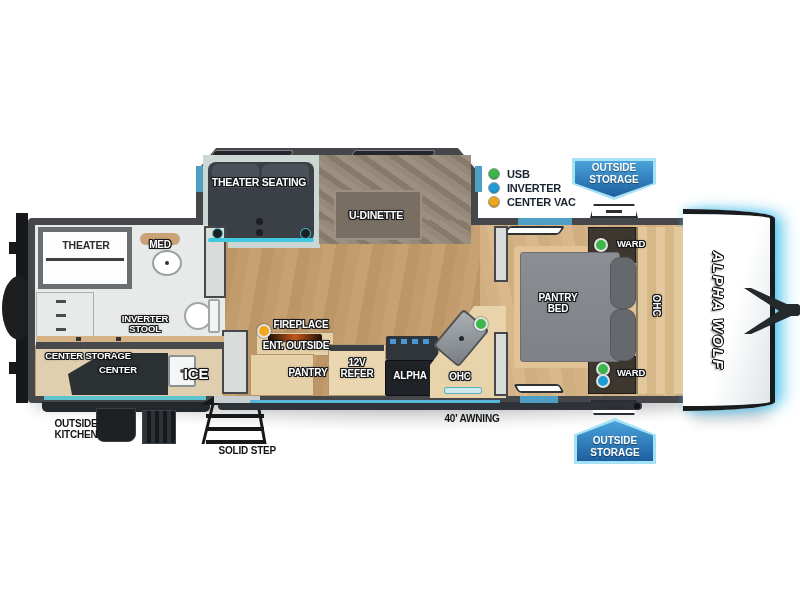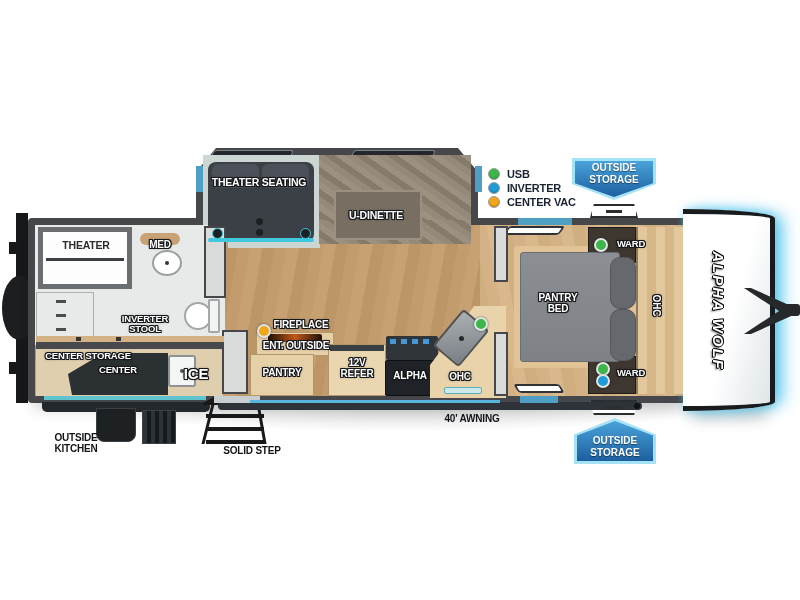--- a/index.html
+++ b/index.html
@@ -120,41 +120,41 @@
   <div class="lbl" style="left:76px;top:365px;width:84px;font-size:9.5px;">CENTER</div>
   <div class="abs" style="left:168px;top:355px;width:28px;height:32px;background:#f4f5f5;border:2px solid #8e9294;border-radius:3px;z-index:4;box-sizing:border-box;"></div>
   <div class="abs" style="left:180px;top:369px;width:4px;height:4px;background:#555;border-radius:50%;z-index:5;"></div>
   <div class="lbl" style="left:148px;top:366px;width:28px;font-size:15px;margin-left:34px;">ICE</div>
 
   <div class="abs" style="left:44px;top:396px;width:162px;height:4px;background:#5fc4ce;z-index:3;"></div>
   <div class="abs" style="left:42px;top:402px;width:168px;height:10px;background:#23282c;border-radius:0 0 5px 5px;z-index:2;"></div>
   <div class="abs" style="left:96px;top:408px;width:38px;height:32px;background:#1d2124;border:1px solid #3a4044;border-radius:0 0 8px 8px;z-index:2;"></div>
   <div class="abs" style="left:142px;top:410px;width:32px;height:32px;border:1px solid #3a4044;z-index:2;
               background:repeating-linear-gradient(90deg,#2e3337 0 4px,#171a1c 4px 8px);"></div>
-  <div class="lbl dark" style="left:44px;top:433px;width:64px;">OUTSIDE KITCHEN</div>
+  <div class="lbl dark" style="left:44px;top:419px;width:64px;">OUTSIDE KITCHEN</div>
 
   <div class="abs" style="left:214px;top:396px;width:46px;height:7px;background:#c9ced1;z-index:3;"></div>
   <div class="abs" style="left:186px;top:378px;width:64px;height:4px;background:#17181a;transform:rotate(32deg);z-index:2;"></div>
   <div class="abs" style="left:200px;top:390px;width:52px;height:3px;background:#17181a;transform:rotate(-30deg);z-index:2;"></div>
   <div class="steps" style="left:206px;top:392px;width:58px;height:52px;z-index:2;"></div>
-  <div class="lbl dark" style="left:216px;top:446px;width:72px;">SOLID STEP</div>
+  <div class="lbl dark" style="left:204px;top:446px;width:72px;text-align:right;">SOLID STEP</div>
 
   <div class="abs" style="left:218px;top:402px;width:424px;height:8px;background:#2d3338;border-radius:4px;z-index:2;"></div>
   <div class="abs" style="left:250px;top:400px;width:250px;height:3px;background:#58b6dc;z-index:3;"></div>
   <div class="abs" style="left:634px;top:403px;width:6px;height:6px;background:#101214;border-radius:50%;z-index:3;"></div>
   <div class="lbl dark" style="left:436px;top:414px;width:72px;">40' AWNING</div>
 
   <div class="woodcab" style="left:256px;top:332px;width:78px;height:24px;"></div>
   <div class="abs" style="left:268px;top:334px;width:54px;height:8px;border-radius:2px;z-index:5;
               background:linear-gradient(90deg,#1e1105,#c2581a 50%,#1e1105);"></div>
   <div class="lbl" style="left:266px;top:320px;width:70px;">FIREPLACE</div>
   <div class="dot orange" style="left:257px;top:324px;"></div>
   <div class="lbl" style="left:258px;top:341px;width:76px;">ENT. OUTSIDE</div>
   <div class="woodcab" style="left:250px;top:354px;width:64px;height:42px;"></div>
-  <div class="lbl" style="left:252px;top:368px;width:60px;">PANTRY</div>
+  <div class="lbl" style="left:252px;top:368px;width:60px;padding-left:26px;">PANTRY</div>
   <div class="woodcab" style="left:328px;top:344px;width:58px;height:52px;background:#ead6b0;"></div>
   <div class="abs" style="left:330px;top:345px;width:54px;height:6px;background:#3a3f44;z-index:5;"></div>
   <div class="lbl" style="left:335px;top:358px;width:44px;">12V REFER</div>
   <div class="abs" style="left:386px;top:336px;width:52px;height:24px;background:#30353a;border-radius:2px;z-index:4;"></div>
   <div class="abs" style="left:390px;top:339px;width:44px;height:5px;z-index:5;
               background:repeating-linear-gradient(90deg,#4796d6 0 6px,transparent 6px 11px);"></div>
   <div class="abs" style="left:385px;top:360px;width:50px;height:34px;background:#1f2327;border:1px solid #0e1012;border-radius:2px;z-index:4;"></div>
   <div class="lbl" style="left:386px;top:371px;width:48px;">ALPHA</div>
   <div class="abs" style="left:430px;top:306px;width:76px;height:92px;background:#e8d3ab;z-index:4;
               clip-path:polygon(0 100%,0 64%,58% 0,100% 0,100% 100%);"></div>

